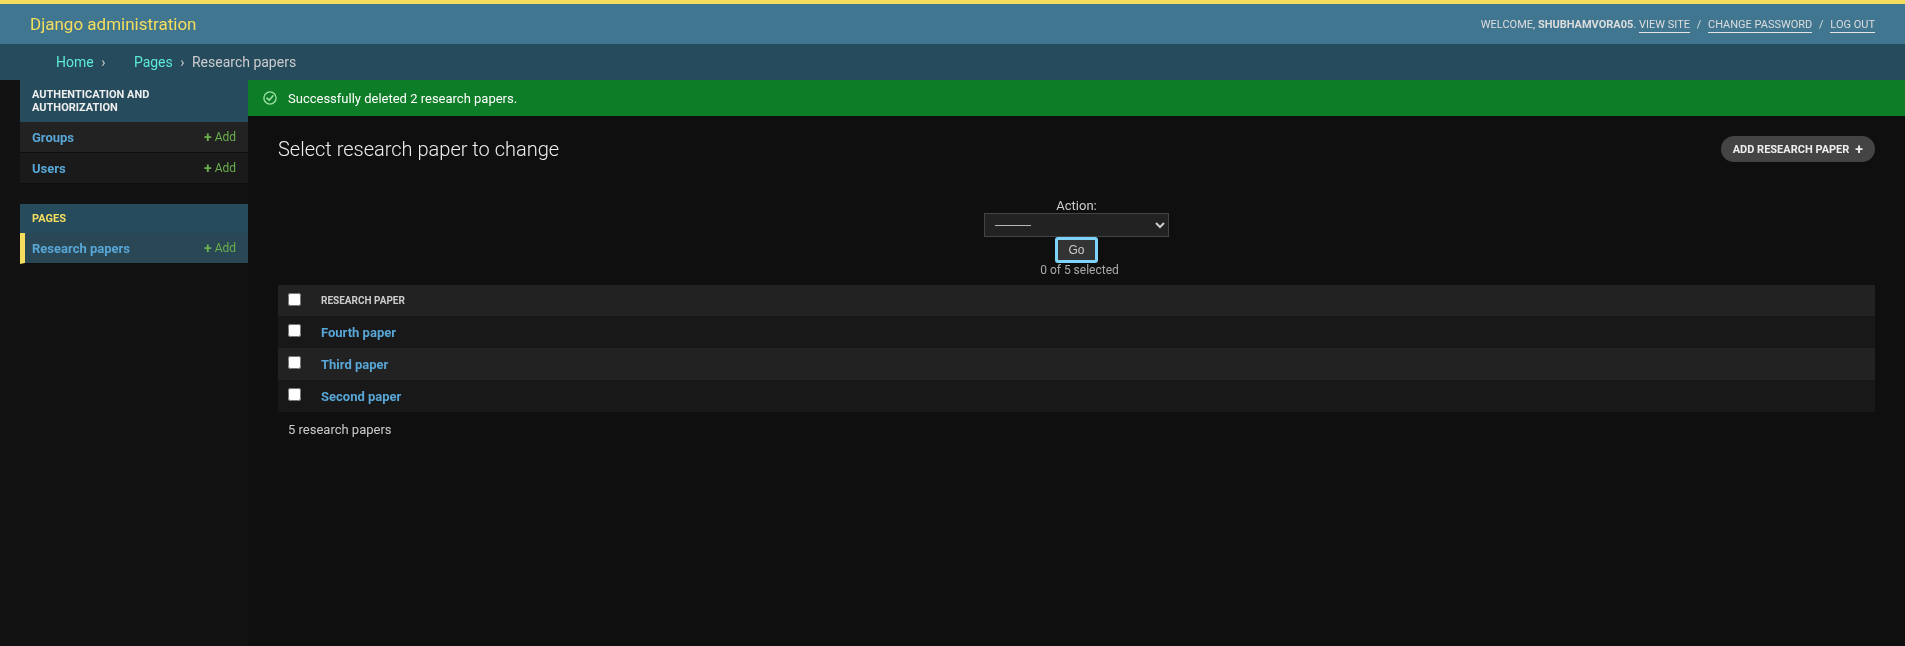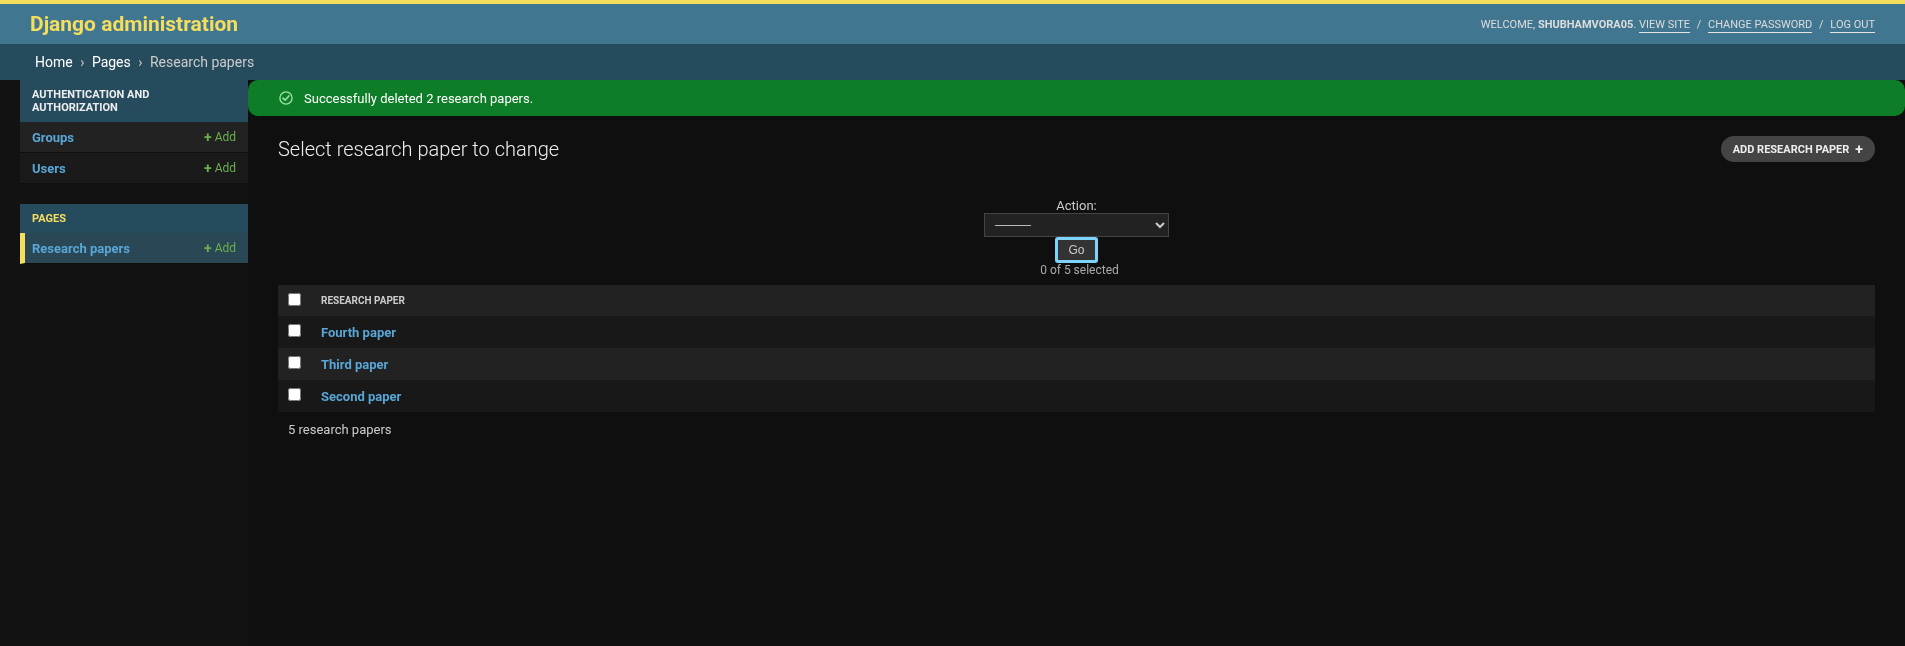--- a/index.html
+++ b/index.html
@@ -19,42 +19,42 @@
 .header {
   background: #417690;
   height: 40px;
   display: flex;
   align-items: center;
   justify-content: space-between;
   padding: 0 30px 0 30px;
 }
 .header-title {
   color: #f5dd5d;
-  font-size: 21px;
-  font-weight: 700;
+  font-size: 17px;
+  font-weight: 400;
 }
 .header-user {
   color: #ddd;
   font-size: 11px;
 }
 .header-user a {
   color: #ddd;
   text-decoration: none;
   border-bottom: 1px solid #e5e5e5;
   padding-bottom: 1px;
 }
 .header-user .sep { margin: 0 4px; color: #ddd; }
 .header-user strong { font-weight: bold; }
 .breadcrumbs {
   background: #264b5d;
   color: #ccc;
   padding: 10px 30px 10px 35px;
   font-size: 14px;
 }
-.breadcrumbs a { color: #ffffff; text-decoration: none; }
+.breadcrumbs a { color: #5eead4; text-decoration: none; margin-left: 21px; }
 .breadcrumbs .sep { margin: 0 4px; color: #ccc; }
 .main-container {
   display: flex;
   height: calc(100% - 74px);
 }
 .sidebar {
   width: 248px;
   background: #121212;
   flex-shrink: 0;
   padding-left: 20px;
@@ -94,26 +94,25 @@
   gap: 3px;
 }
 .addlink .plus { font-weight: bold; font-size: 14px; color:#6ab04c; }
 .content {
   flex: 1;
   background: #0f0f0f;
 }
 .message-bar {
   background: #0e7d27;
   color: #fff;
-  padding: 10px 30px;
+  padding: 10px 14px;
   display: flex;
   align-items: center;
   gap: 10px;
   font-size: 13px;
-  border-radius: 10px;
 }
 .message-bar .check-icon {
   width: 16px; height: 16px;
   display: inline-flex;
   align-items: center;
   justify-content: center;
 }
 .content-inner {
   padding: 20px 30px;
 }

